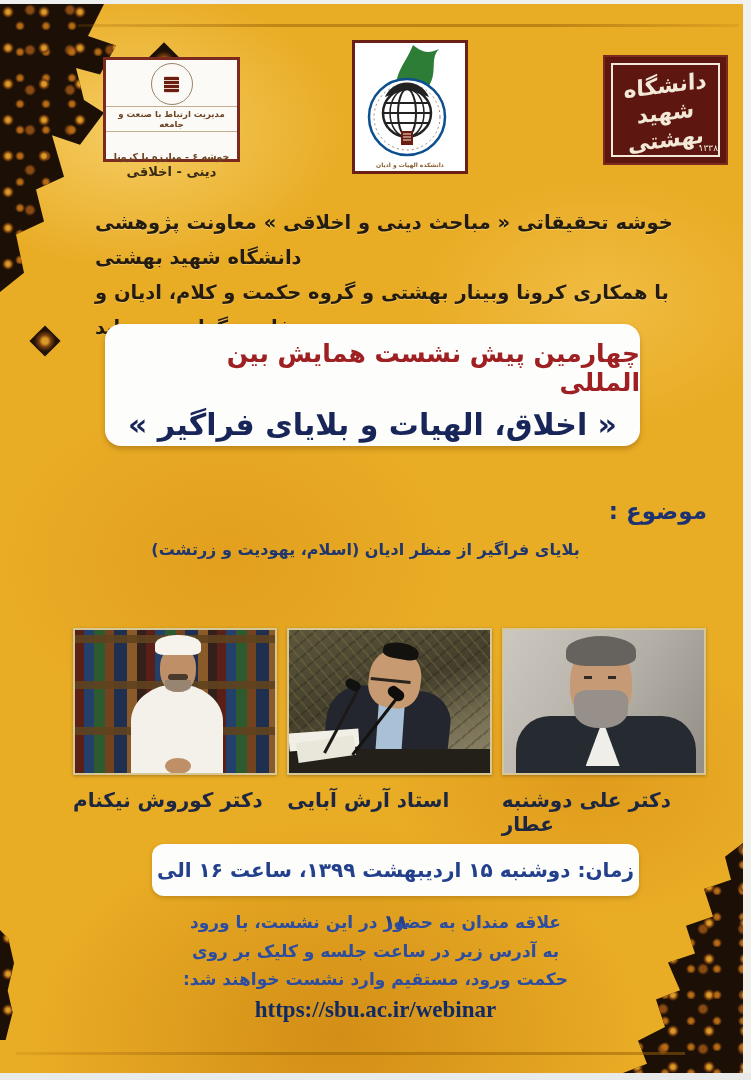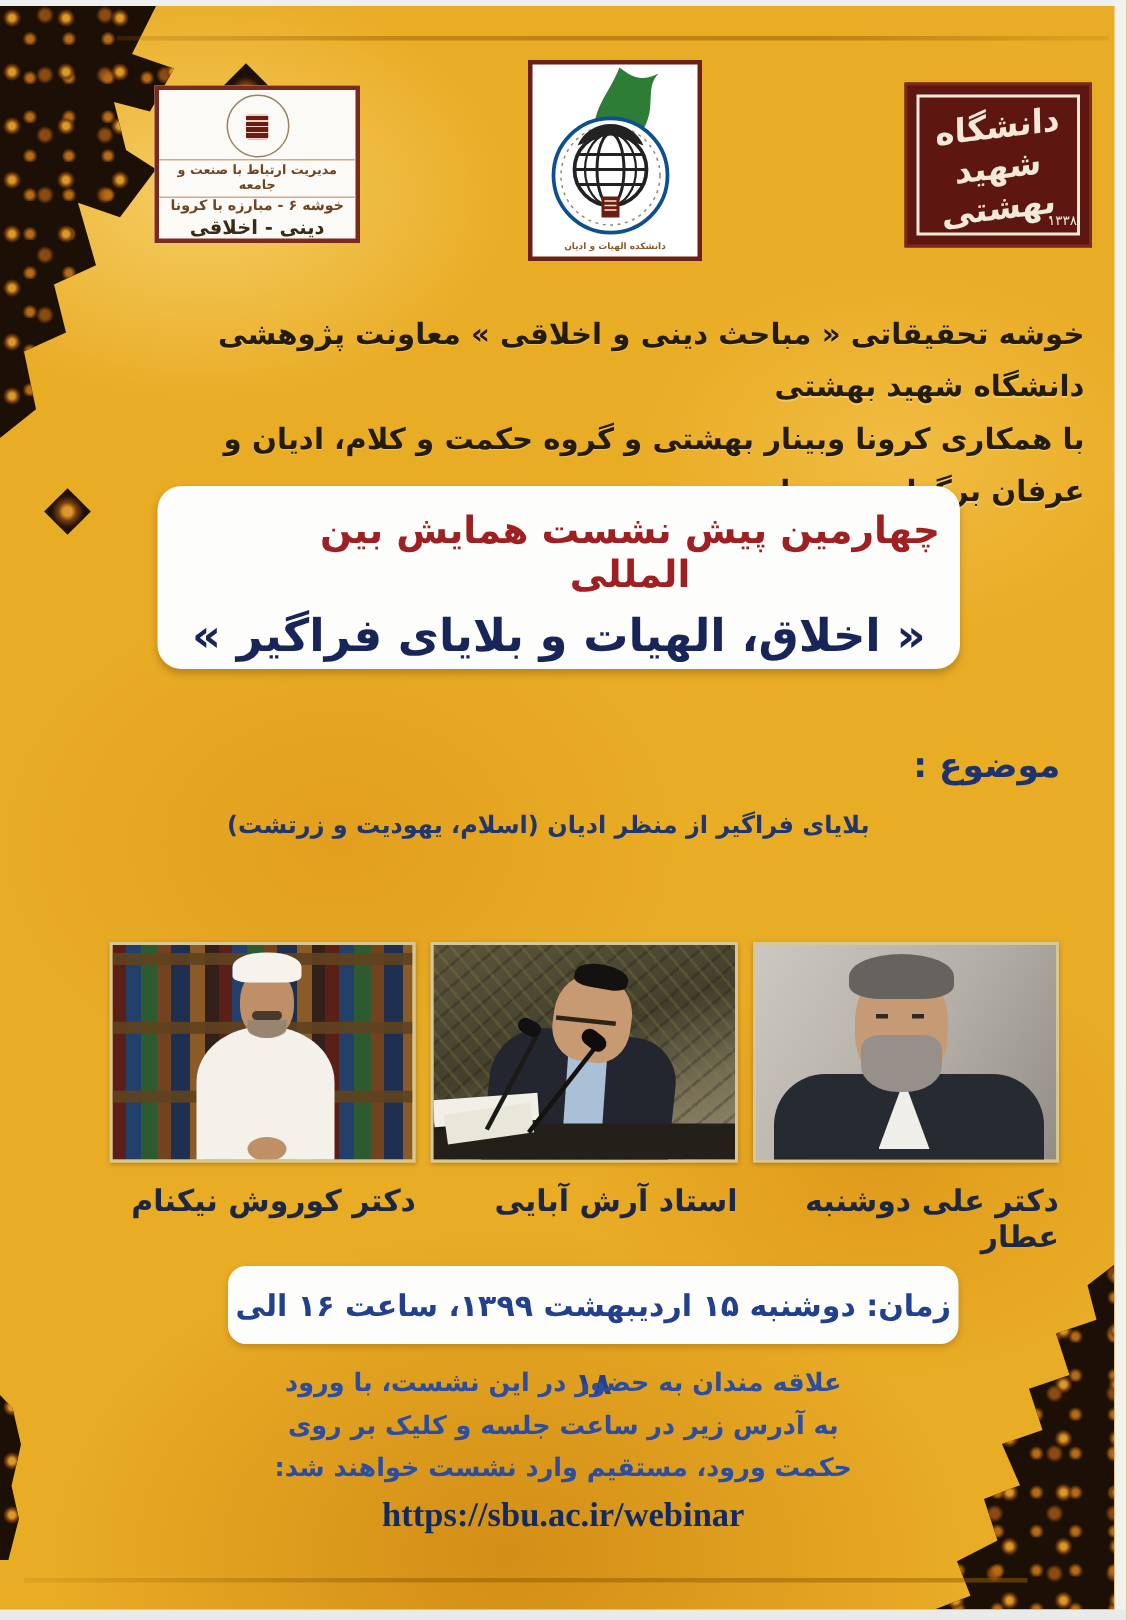--- a/index.html
+++ b/index.html
@@ -45,52 +45,52 @@
   .motif-2 { left:34px; top:330px; width:22px; height:22px; }
 
   
   .cluster-logo { position:absolute; left:103px; top:57px; width:137px; height:105px;
     background:#fbfaf6; border:3px solid #7b2b1e; text-align:center; }
   .cluster-seal { width:42px; height:42px; margin:3px auto 1px; border:1px solid #9a8468; border-radius:50%;
     display:flex; align-items:center; justify-content:center; }
   .cluster-seal-mark { width:15px; height:17px; background:#6b1d12; border-radius:2px;
     background-image:repeating-linear-gradient(0deg, rgba(255,245,230,.85) 0 1px, rgba(0,0,0,0) 1px 4px); }
   .cluster-line1 { font-size:8.5px; color:#6e4423; font-weight:bold; border-top:1px solid #c5ae90; padding-top:2px; }
-  .cluster-line2 { font-size:9.5px; color:#6e4423; font-weight:bold; border-top:1px solid #c5ae90; margin-top:2px; padding-top:0; }
+  .cluster-line2 { font-size:9.5px; color:#6e4423; font-weight:bold; border-top:1px solid #c5ae90; margin-top:2px; padding-top:19px; }
   .cluster-line3 { font-size:13px;  color:#3a2b16; font-weight:bold; margin-top:2px; }
 
   .faculty-logo { position:absolute; left:352px; top:40px; width:116px; height:134px;
     background:#ffffff; border:3px solid #6b2015; }
   .faculty-caption { position:absolute; bottom:3px; left:0; width:100%; text-align:center;
     font-size:6px; color:#8a5a2a; font-weight:bold; }
 
   .university-logo { position:absolute; left:603px; top:55px; width:125px; height:110px;
     background:#5e1710; border:2px solid #7b2b1e; padding:6px; }
   .university-inner { width:100%; height:100%; border:2px solid #f3e9d8; position:relative; overflow:hidden; }
   .university-title { position:absolute; top:7px; right:6px; left:6px; text-align:center;
     color:#f3e9d8; font-weight:bold; font-size:22px; line-height:27px;
     transform:rotate(-7deg) skewX(-6deg); }
   .university-year { position:absolute; bottom:2px; left:0; width:100%; 
     color:#f3e9d8; font-size:9px; letter-spacing:2px; }
 
   
-  .intro { position:absolute; top:205px; left:95px; right:28px; text-align:right;
+  .intro { position:absolute; top:205px; left:95px; right:28px; text-align:left;
     color:#241c10; font-weight:bold; font-size:19.5px; line-height:35px;
     text-shadow:0 1px 0 rgba(255,240,190,.35); }
   .title-box { position:absolute; left:105px; top:324px; width:535px; height:122px;
     background:#fdfdfb; border-radius:16px; box-shadow:0 3px 5px rgba(110,70,8,.35); padding-top:15px; }
-  .title-line1 { text-align:center; padding-left:95px; color:#9e2022; font-weight:bold; font-size:25px; }
+  .title-line1 { padding-left:95px; color:#9e2022; font-weight:bold; font-size:25px; }
   .title-line2 { text-align:center; margin-top:10px; color:#182558; font-weight:bold; font-size:30px; }
   .subject-label { position:absolute; top:498px; right:44px; color:#1d3270; font-weight:bold; font-size:23px; }
   .topic { position:absolute; top:540px; left:40px; right:60px; text-align:center;
     color:#20366e; font-weight:bold; font-size:16px; }
 
   
   .speakers-row { position:absolute; top:628px; left:73px; right:45px; display:flex; gap:10px; }
-  .speaker { flex:1; text-align:right; }
+  .speaker { flex:1; text-align:left; }
   .photo { position:relative; width:100%; height:147px; overflow:hidden;
     border:2px solid #d5c896; box-shadow:0 1px 3px rgba(90,55,5,.4); }
   .speaker-name { margin-top:13px; font-size:20px; font-weight:bold; color:#1d2742; }
 
   .sceneA { background:linear-gradient(120deg,#cdc8bf 0%,#b4afa6 55%,#938e85 100%); }
   .sceneA .a-suit  { position:absolute; left:12px; top:86px; width:180px; height:61px; background:#262a31; border-radius:34px 34px 0 0; }
   .sceneA .a-shirt { position:absolute; left:82px; top:90px; width:34px; height:46px; background:#f0eee8; clip-path:polygon(50% 0,100% 100%,0 100%); }
   .sceneA .a-head  { position:absolute; left:66px; top:14px; width:62px; height:80px; background:#c69a74; border-radius:46% 46% 44% 44%; }
   .sceneA .a-hair  { position:absolute; left:62px; top:6px; width:70px; height:30px; background:#66625e; border-radius:50% 50% 30% 30%; }
   .sceneA .a-beard { position:absolute; left:70px; top:60px; width:54px; height:38px; background:#97908a; border-radius:24% 24% 46% 46%; }

